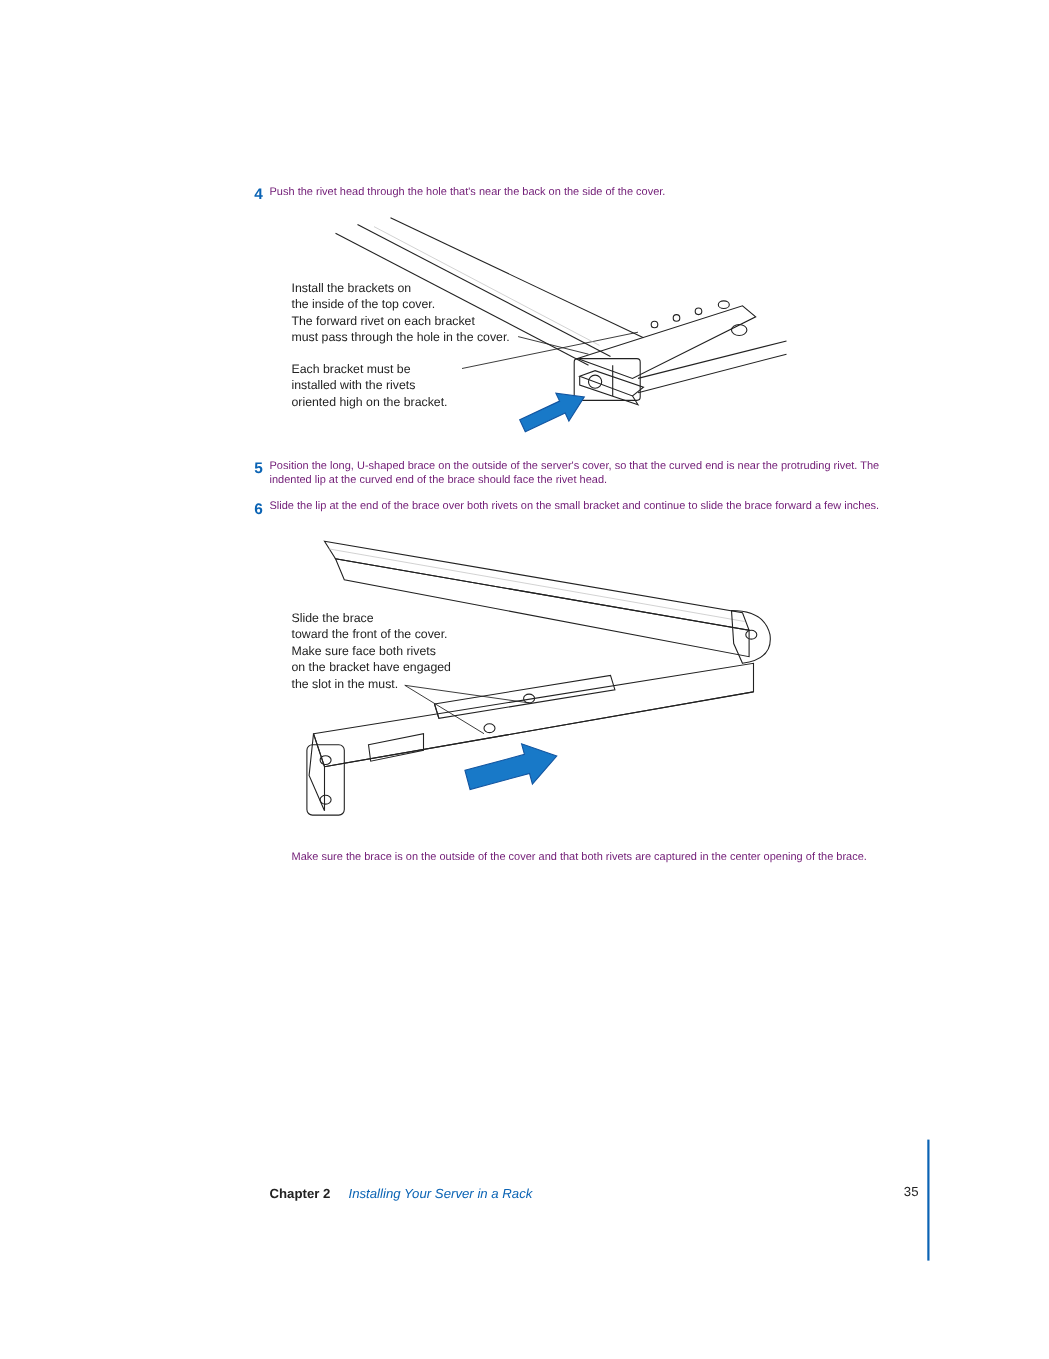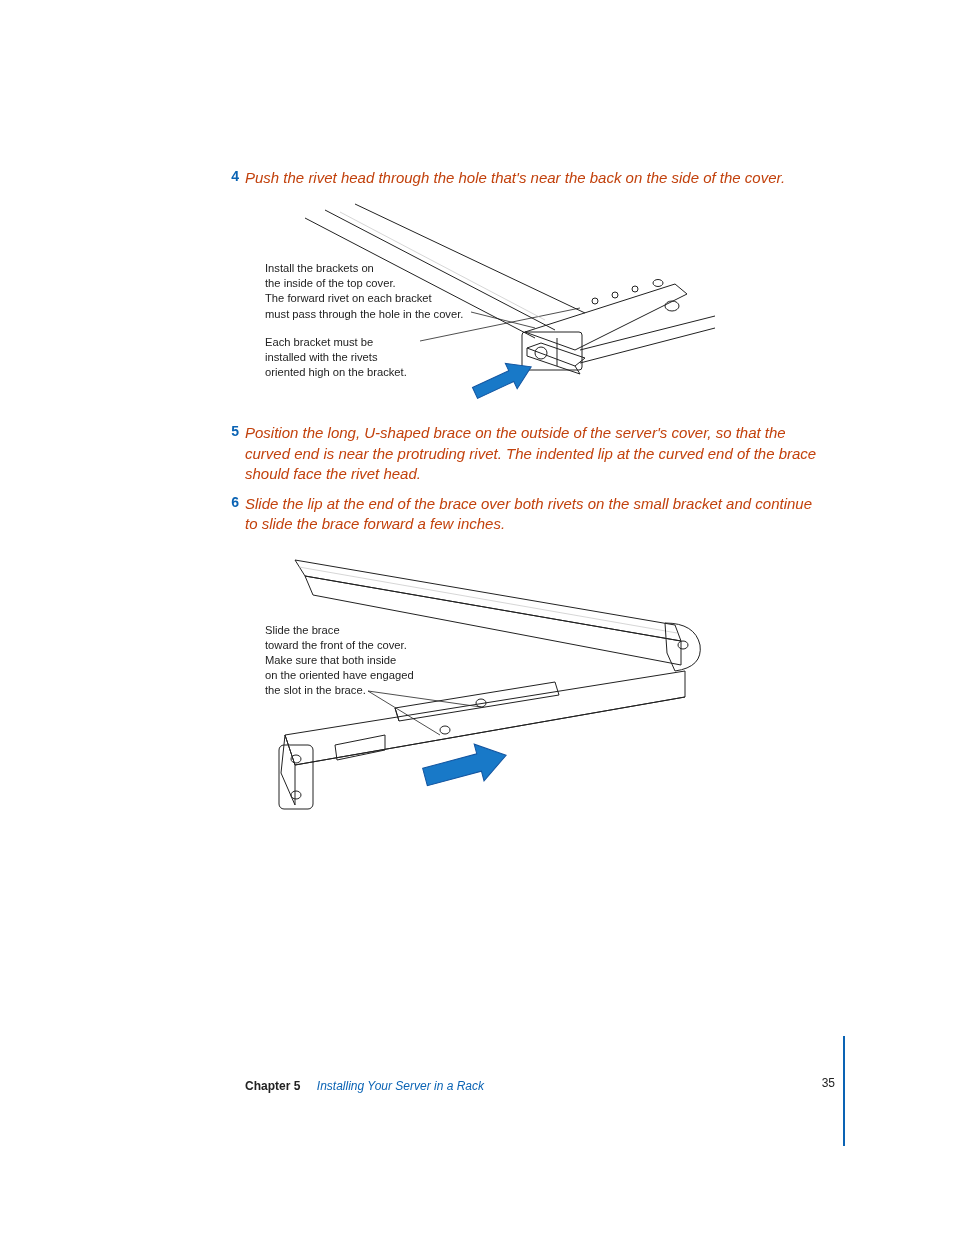--- a/index.html
+++ b/index.html
@@ -32,25 +32,24 @@
     position: absolute;
     left: -20px;
     top: 0;
     color: #0a63b4;
     font-weight: 700;
     font-size: 14px;
     text-align: right;
     width: 14px;
   }
   .body {
-    font-size: 15px;
+    font-size: 10px;
     line-height: 1.35;
-    color: #c2410c;
+    color: #701a75;
     margin: 0 0 8px 0;
-    font-style: italic;
   }
   .figarea {
     position: relative;
   }
   .callout {
     position: absolute;
     font-size: 11.2px;
     line-height: 1.35;
     color: #222;
   }
@@ -175,23 +174,23 @@
 
     <div class="step">
       <div class="num">6</div>
       <p class="body">Slide the lip at the end of the brace over both rivets on the small bracket and continue to slide the brace forward a few inches.</p>
     </div>
 
     <div class="figarea" style="height:290px; margin-top:0px;text-decoration:underline;">
       <div class="callout" style="left:20px; top:78px; width:200px;">
         <div>Slide the brace</div>
         <div>toward the front of the cover.</div>
-        <div>Make sure that both inside</div>
-        <div>on the oriented have engaged</div>
-        <div>the slot in the brace.</div>
+        <div>Make sure face both rivets</div>
+        <div>on the bracket have engaged</div>
+        <div>the slot in the must.</div>
       </div>
 
       <svg width="580" height="290" viewBox="0 0 580 290" style="position:absolute; left:0; top:0;">
 
         <line class="callout-line" x1="123" y1="146" x2="236" y2="162"></line>
         <line class="callout-line" x1="123" y1="146" x2="195" y2="190"></line>
 
         <path class="tech-line" d="M50 15 L 430 80 L 436 96 L 60 31 Z"></path>
         <path class="tech-line" d="M60 31 L 436 96 L 436 120 L 68 50 Z"></path>
         <line class="eline" x1="54" y1="22" x2="432" y2="88"></line>
@@ -213,22 +212,23 @@
         <ellipse class="tech-line" cx="200" cy="185" rx="5" ry="4"></ellipse>
 
         <path class="tech-line" d="M90 200 L 140 190 L 140 205 L 92 215 Z"></path>
 
         <g transform="translate(180,232) rotate(-15)">
           <path class="arrowfill" d="M0 -9 L 56 -9 L 56 -19 L 84 0 L 56 19 L 56 9 L 0 9 Z"></path>
         </g>
       </svg>
     </div>
 
+    <p class="body" style="margin-top:6px; margin-left:20px;">Make sure the brace is on the outside of the cover and that both rivets are captured in the center opening of the brace.</p>
 
   </div>
 
   <div class="footer">
-    <span class="chap">Chapter 5</span>
+    <span class="chap">Chapter 2</span>
     <span class="title">Installing Your Server in a Rack</span>
     <span class="pn">35</span>
     <div class="rule"></div>
   </div>
 </div>
 
 </body></html>

